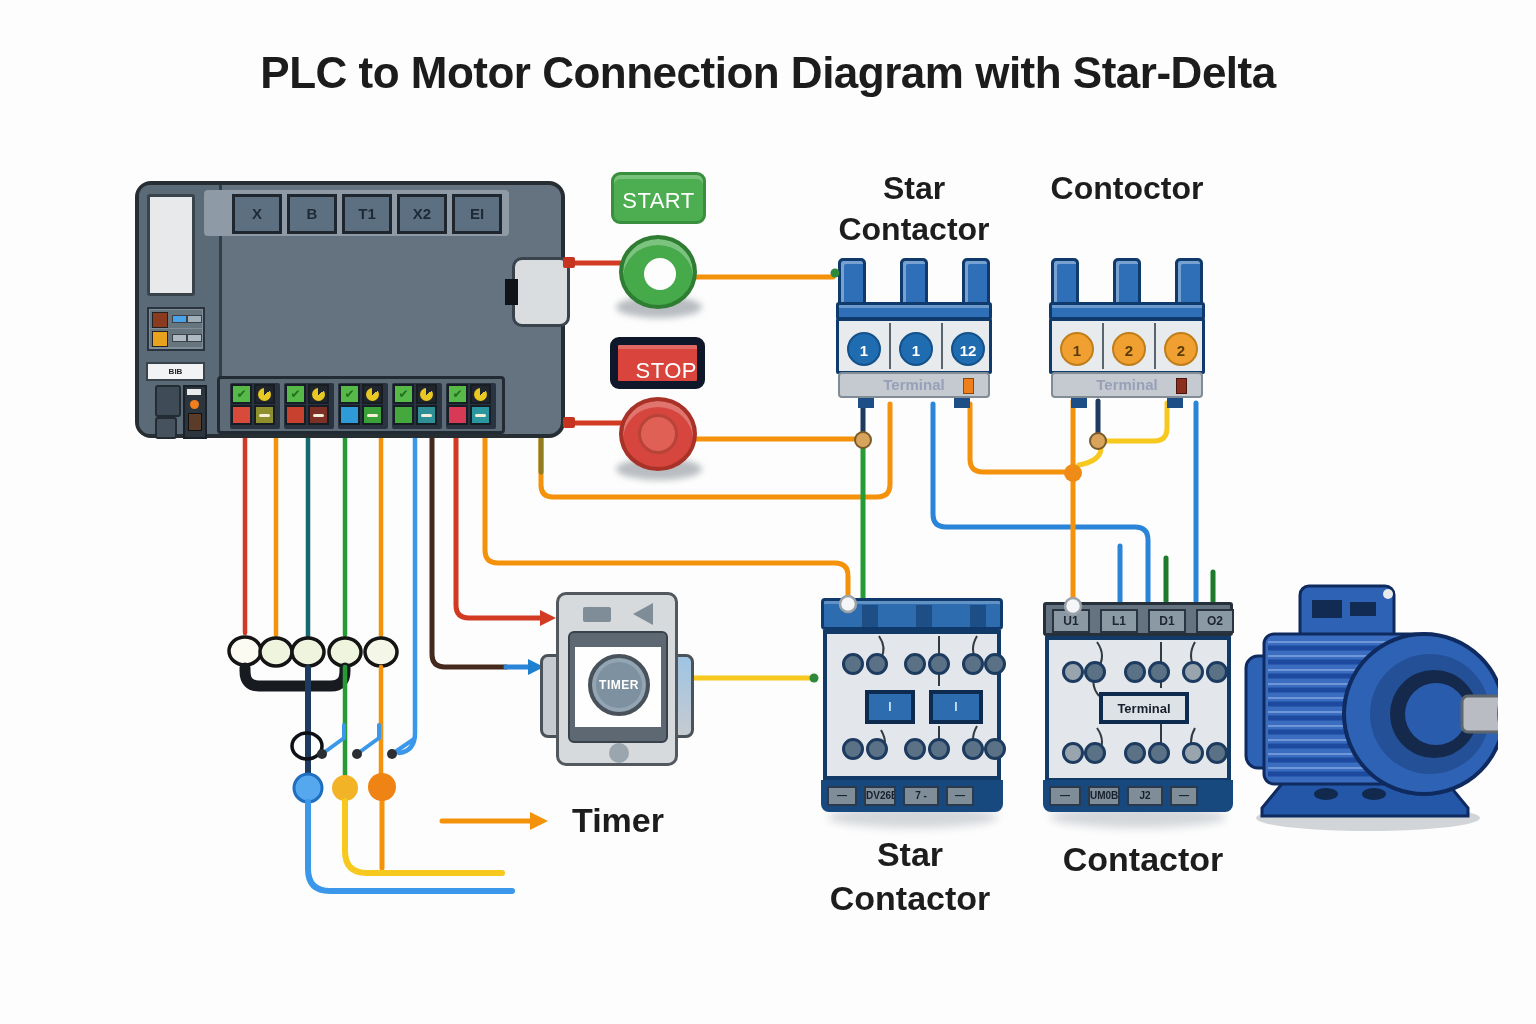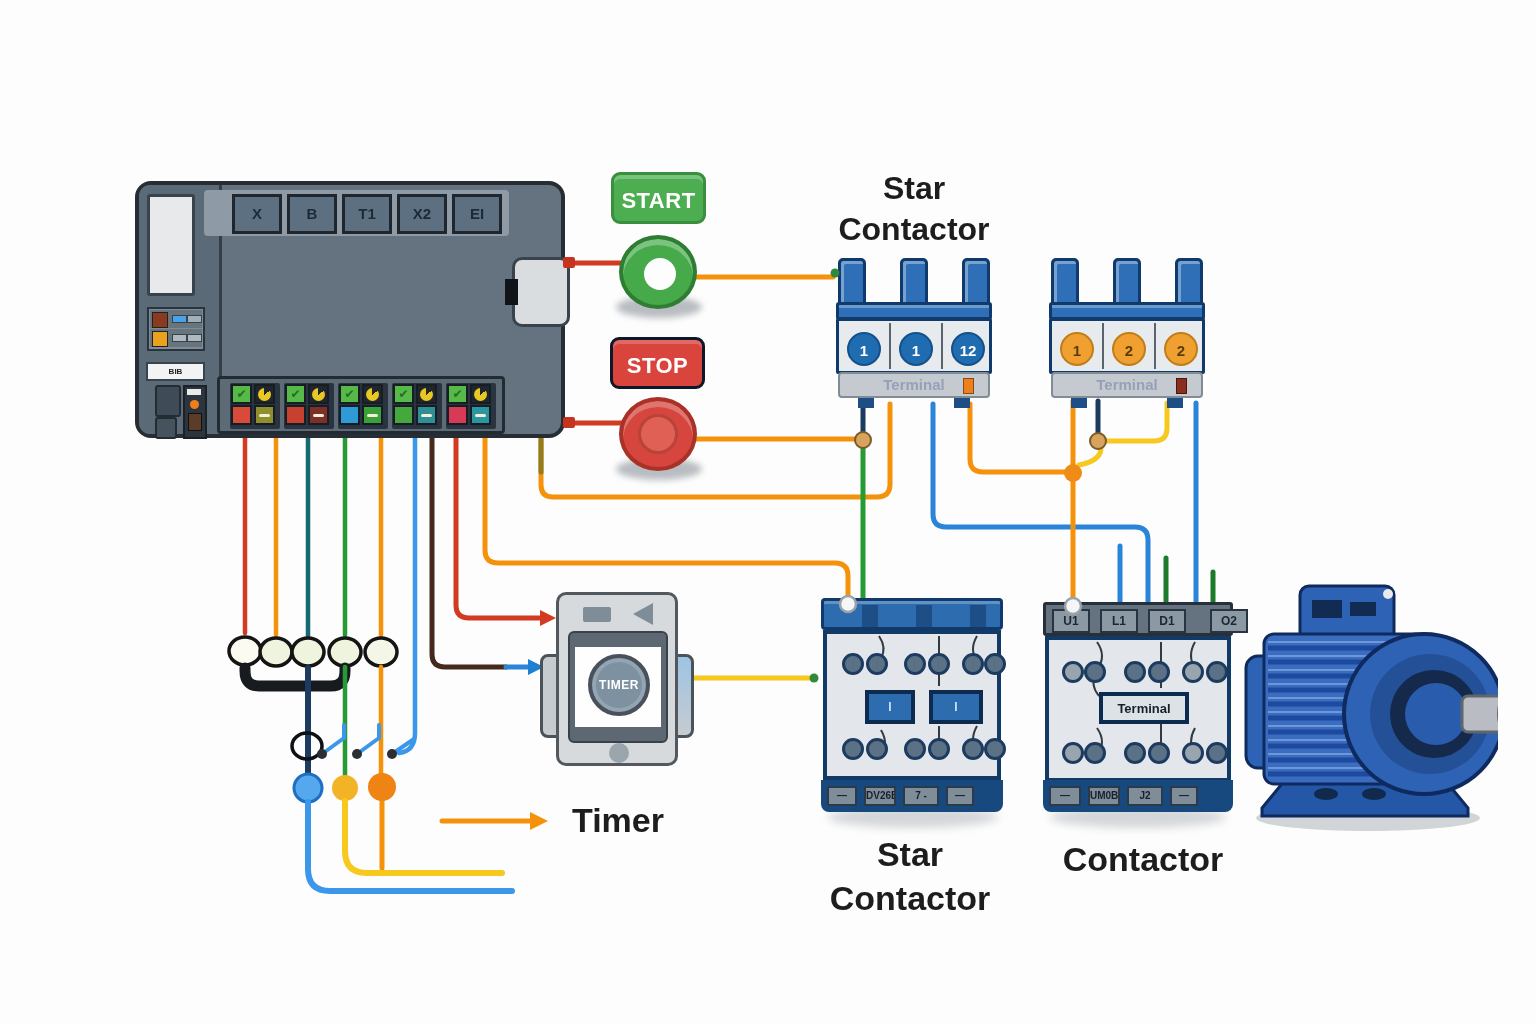--- a/index.html
+++ b/index.html
@@ -53,24 +53,24 @@
   .t.r1c2{left:24px;top:1px;background:#20262c;}
   .t.r1c2 .pie{position:absolute;left:2px;top:2px;width:13px;height:13px;border-radius:50%;
                background:conic-gradient(#20262c 0 55deg,#e8c822 55deg 360deg);}
   .t.r2c1{left:1px;top:22px;} .t.r2c2{left:24px;top:22px;}
   .t .bar{position:absolute;left:3px;top:7px;width:11px;height:3px;background:#f4f0d8;border-radius:2px;}
   .conn{position:absolute;left:373px;top:72px;width:52px;height:64px;background:#d9dde0;
         border:3px solid #39434c;border-radius:10px;}
   .conn-tab{position:absolute;left:366px;top:94px;width:13px;height:26px;background:#101418;}
 
   
-  .plate{position:absolute;z-index:2;width:95px;height:52px;border-radius:9px;color:#fff;font-weight:bold;
+  .plate{position:absolute;z-index:2;width:95px;height:52px;border-radius:9px;color:#fff;font-weight:normal;
          font-size:22px;text-align:center;line-height:52px;letter-spacing:0.5px;box-sizing:border-box;}
   .plate.green{left:611px;top:172px;background:#4cae50;border:3px solid #3a8f3e;box-shadow:inset 0 4px 0 rgba(255,255,255,.25);}
-  .plate.red{left:610px;top:337px;background:#d9453d;border:3px solid #0f172a;box-shadow:inset 0 4px 0 rgba(255,255,255,.2);}
+  .plate.red{left:610px;top:337px;background:#d9453d;border:8px solid #0f172a;box-shadow:inset 0 4px 0 rgba(255,255,255,.2);text-align:right;}
   .pb-shadow{position:absolute;z-index:2;width:86px;height:22px;border-radius:50%;background:#b9bdc1;filter:blur(3px);}
   .pushbtn{position:absolute;z-index:2;width:78px;height:74px;border-radius:50%;box-sizing:border-box;}
   .pushbtn.green{left:619px;top:235px;background:#46a94a;border:4px solid #2f7d33;box-shadow:inset 0 6px 0 rgba(255,255,255,.3);}
   .pushbtn.green .core{position:absolute;left:21px;top:19px;width:32px;height:32px;border-radius:50%;background:#fdfdfd;}
   .pushbtn.red{left:619px;top:397px;background:#d6463e;border:4px solid #a83228;box-shadow:inset 0 6px 0 rgba(255,255,255,.25);}
   .pushbtn.red .core{position:absolute;left:15px;top:13px;width:40px;height:40px;border-radius:50%;background:#e06055;border:3px solid #b84338;box-sizing:border-box;}
 
   
   .ctop{position:absolute;top:258px;width:156px;height:150px;z-index:2;}
   .prong{position:absolute;top:0;width:28px;height:48px;background:#2e6fb8;border:3px solid #0f3a6b;
@@ -133,20 +133,21 @@
   .tdial{position:absolute;left:29px;top:59px;width:62px;height:62px;border-radius:50%;background:#7d91a0;
          border:4px solid #49525b;box-sizing:border-box;box-shadow:inset 0 0 0 4px #93a5b2;color:#fff;
          font-size:12px;font-weight:bold;text-align:center;line-height:54px;letter-spacing:0.5px;}
   .tfoot{position:absolute;left:50px;top:148px;width:20px;height:20px;border-radius:50%;background:#9aa5ad;}
 </style>
 </head>
 <body>
 
 <div id="canvas">
 
+  <div class="title">PLC to Motor Connection Diagram with Star-Delta</div>
 
   <svg class="layer-wires" width="1536" height="1024">
     <g fill="none" stroke-linecap="round" stroke-linejoin="round">
 
       <path d="M569,263 H624" stroke="#d23b22" stroke-width="5"></path>
       <path d="M694,277 H833" stroke="#f5920b" stroke-width="5"></path>
       <path d="M569,423 H622" stroke="#d23b22" stroke-width="5"></path>
       <path d="M694,439 H854" stroke="#f5920b" stroke-width="5"></path>
 
       <path d="M890,404 V484 Q890,497 877,497 H553 Q541,497 541,485 V436" stroke="#f5920b" stroke-width="5"></path>
@@ -338,20 +339,21 @@
       <div class="term t3">12</div>
     </div>
     <div class="tplate">
       <span>Terminal</span><span class="nub"></span>
     </div>
     <div class="foot f1"></div>
       <div class="foot f2"></div>
   </div>
 
   <div class="caption" style="left:1049px;top:168px;width:156px;font-size:32px">
+      <div>Contoctor</div>
   </div>
   <div class="ctop delta" style="left:1049px">
     <div class="prong p1"></div>
     <div class="prong p2"></div>
     <div class="prong p3"></div>
     <div class="crossbar"></div>
     <div class="cbody">
       <div class="divline d1"></div>
         <div class="divline d2"></div>
       <div class="term t1">1</div>
@@ -426,21 +428,21 @@
     <div>Star</div>
       <div>Contactor</div>
   </div>
 
   <div class="cshadow" style="left:1050px;top:806px;width:176px;height:22px"></div>
   <div class="cbot" style="left:1043px;top:602px;width:190px;height:210px">
     <div class="mainbar">
       <span class="mtile" style="left:6px">U1</span>
       <span class="mtile" style="left:54px">L1</span>
       <span class="mtile" style="left:102px">D1</span>
-      <span class="mtile" style="left:164px">O2</span>
+      <span class="mtile" style="left:150px">O2</span>
     </div>
     <div class="bod" style="top:34px;width:186px;height:146px">
       <svg width="178" height="138" style="position:absolute;left:0;top:0">
         <g stroke="#333b42" stroke-width="2" fill="none">
           <path d="M48,2 Q58,16 48,30 Q40,44 50,56"></path>
             <path d="M112,2 V48"></path>
             <path d="M146,2 Q138,16 146,28"></path>
           <path d="M48,88 Q58,102 48,116"></path>
             <path d="M112,84 V108"></path>
             <path d="M146,88 Q138,102 146,116"></path>

